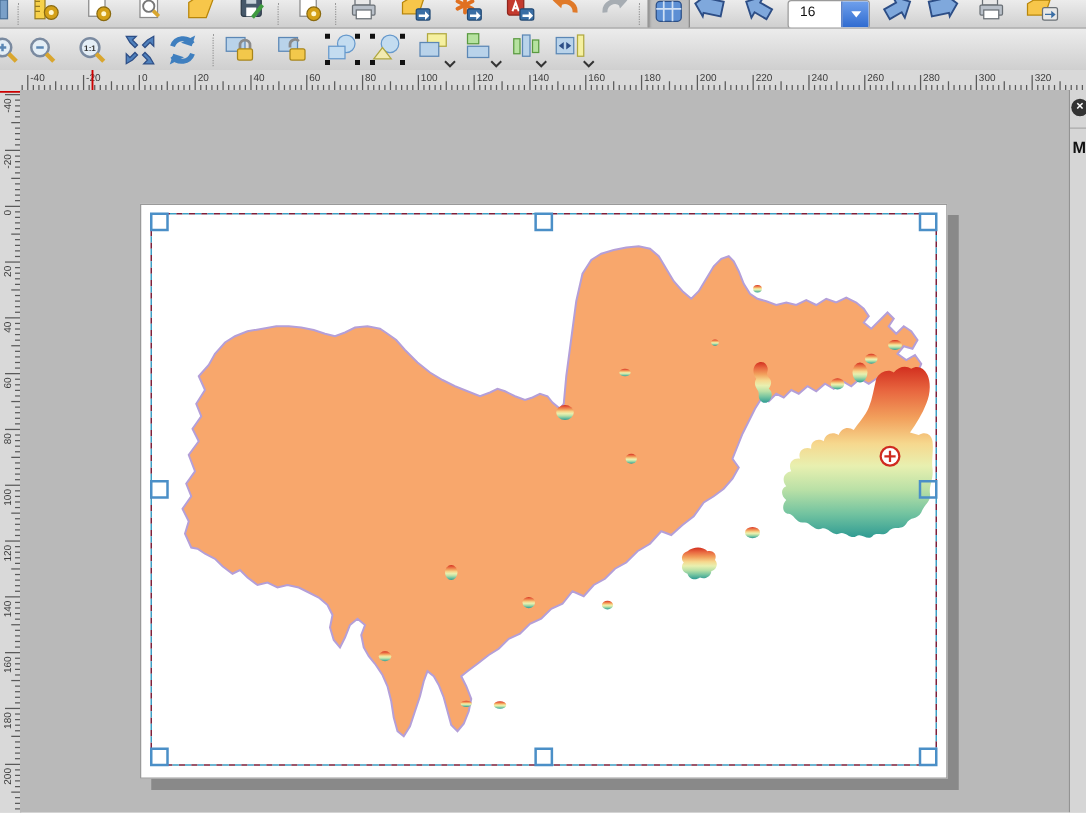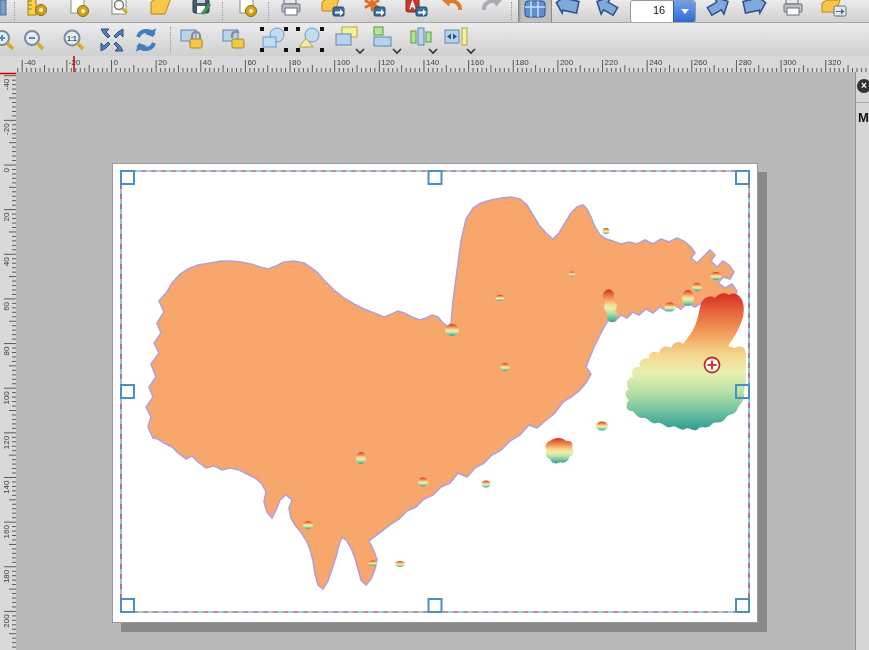--- a/index.html
+++ b/index.html
@@ -7,21 +7,21 @@
   .tb{position:absolute;left:0;width:869px;background:linear-gradient(#ececec,#cfcfcf);border-bottom:1px solid #a6a6a6;overflow:hidden;}
   #tb1{top:0;height:22px;}
   #tb2{top:23px;height:33px;}
   .btn{position:absolute;width:26px;height:26px;display:flex;align-items:center;justify-content:center;}
   #tb2 .btn{width:32px;height:32px;top:1px;}
   .sep{position:absolute;top:2px;width:1px;height:18px;border-left:1px dotted #9a9a9a;}
   #tb2 .sep{height:26px;top:4px;}
   .pressed{background:#bfbfbf;border:1px solid #8b8b8b;border-radius:3px;box-shadow:inset 1px 1px 2px rgba(0,0,0,.25);}
   
   .combo{position:absolute;display:flex;align-items:stretch;height:21px;background:#fff;border:1px solid #9a9a9a;border-radius:3px;overflow:hidden;}
-  .combo .val{flex:1;font-size:11px;padding:3px 4px 0 22px;color:#111;}
+  .combo .val{flex:1;font-size:11px;padding:3px 4px 0 9px;color:#111;}
   .combo .dd{width:21px;background:linear-gradient(#6fa0ec,#2f6bd0);display:flex;align-items:center;justify-content:center;border-left:1px solid #2a5cb8;}
   .combo .dd i{width:0;height:0;border-left:4px solid transparent;border-right:4px solid transparent;border-top:5px solid #fff;}
   
   #corner{position:absolute;left:0;top:56px;width:16px;height:16px;background:#d9d9d9;border-right:1px solid #999;border-bottom:1px solid #999;}
   #hruler{position:absolute;left:16px;top:56px;width:853px;height:16px;background:#d9d9d9;border-bottom:1px solid #8d8d8d;}
   #vruler{position:absolute;left:0;top:72px;width:16px;height:578px;background:#d9d9d9;border-right:1px solid #8d8d8d;}
   
   #canvas{position:absolute;left:16px;top:72px;width:839px;height:578px;background:#b9b9b9;}
   #page{position:absolute;left:96px;top:91px;width:644px;height:458px;background:#fff;border:1px solid #9a9a9a;box-shadow:9px 9px 0 rgba(80,80,80,.45);}
   #page svg{position:absolute;left:0;top:0;}

